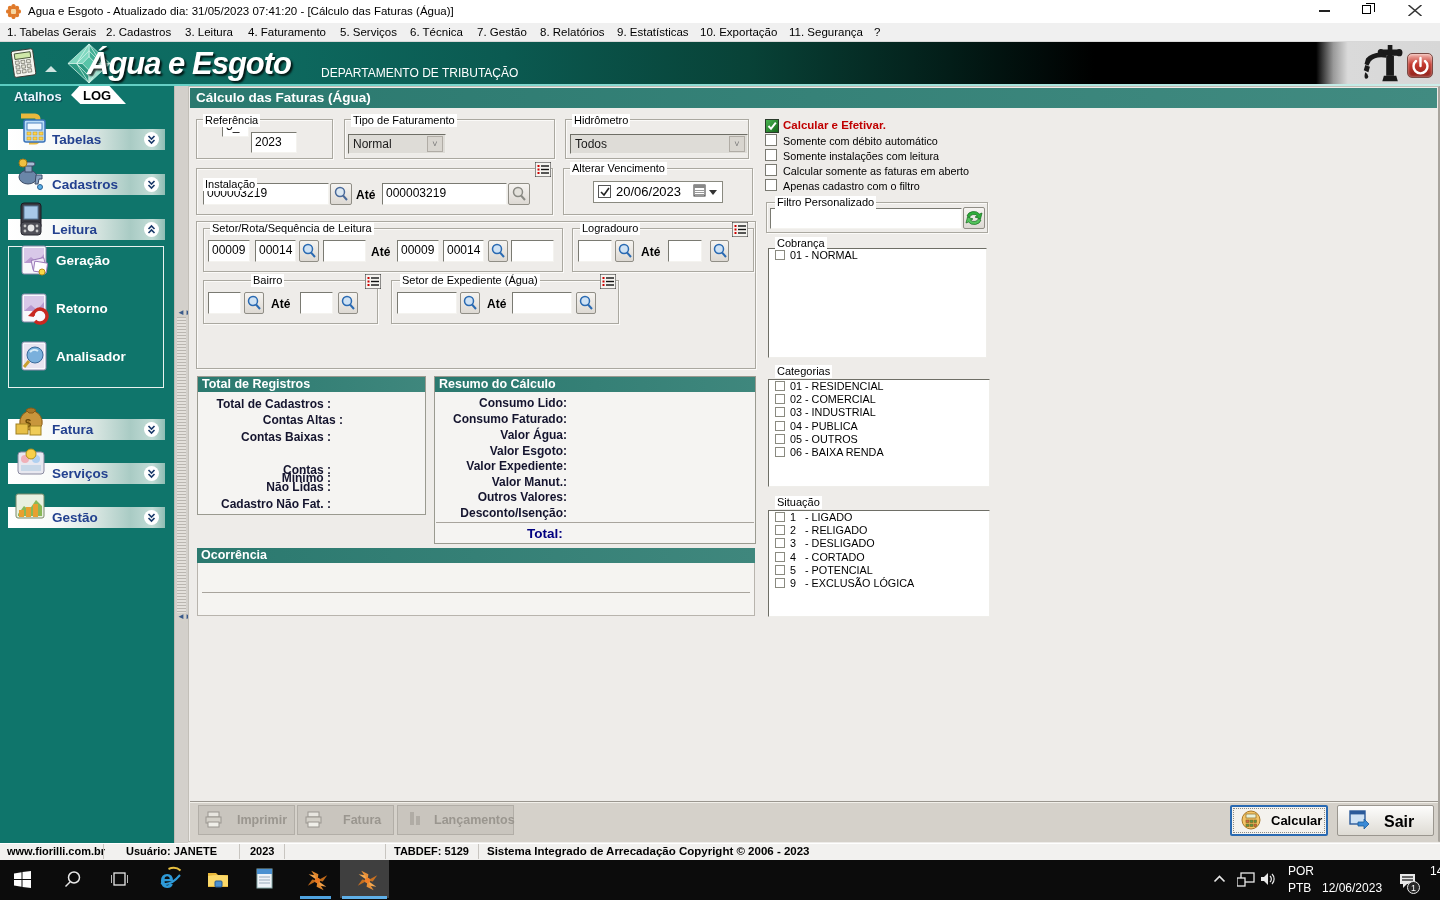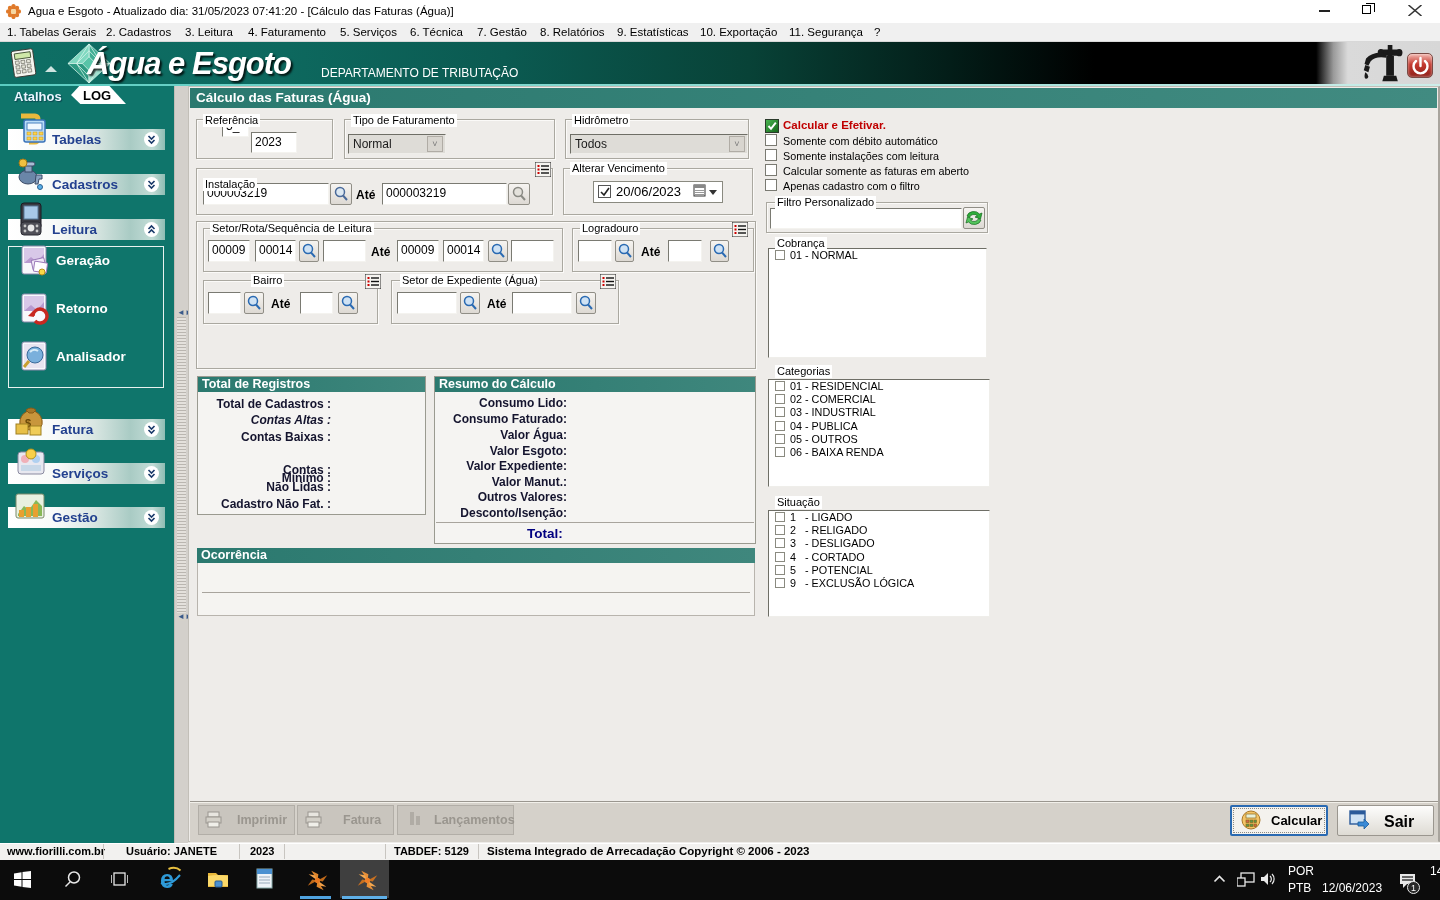--- a/index.html
+++ b/index.html
@@ -404,21 +404,21 @@
 <div class="li"><span class="bx"></span>2&nbsp;&nbsp; - RELIGADO</div>
 <div class="li"><span class="bx"></span>3&nbsp;&nbsp; - DESLIGADO</div>
 <div class="li"><span class="bx"></span>4&nbsp;&nbsp; - CORTADO</div>
 <div class="li"><span class="bx"></span>5&nbsp;&nbsp; - POTENCIAL</div>
 <div class="li"><span class="bx"></span>9&nbsp;&nbsp; - EXCLUSÃO LÓGICA</div>
 </div>
 
 <div class="pn" style="left:197px;top:376px;width:229px;height:139px;background:#f5f4f2;"></div>
 <div class="hdr" style="left:198px;top:377px;width:227px;height:15px;">Total de Registros</div>
 <div class="rl" style="left:200px;top:397px;width:131px;">Total de Cadastros :</div>
-<div class="rl" style="left:200px;top:413px;width:131px;font-style:italic;">Contas Altas :</div>
+<div class="rl" style="left:212px;top:413px;width:131px;">Contas Altas :</div>
 <div class="rl" style="left:200px;top:430px;width:131px;">Contas Baixas :</div>
 <div class="rl" style="left:200px;top:447px;width:131px;margin-top:24px;">Mínimo :</div>
 <div class="rl" style="left:200px;top:463px;width:131px;">Contas :</div>
 <div class="rl" style="left:200px;top:480px;width:131px;">Não Lidas :</div>
 <div class="rl" style="left:200px;top:497px;width:131px;">Cadastro Não Fat. :</div>
 
 <div class="pn" style="left:434px;top:376px;width:322px;height:168px;background:#f5f4f2;"></div>
 <div class="hdr" style="left:435px;top:377px;width:320px;height:15px;">Resumo do Cálculo</div>
 <div class="rl" style="left:437px;top:396px;width:130px;">Consumo Lido:</div>
 <div class="rl" style="left:437px;top:412px;width:130px;">Consumo Faturado:</div>

